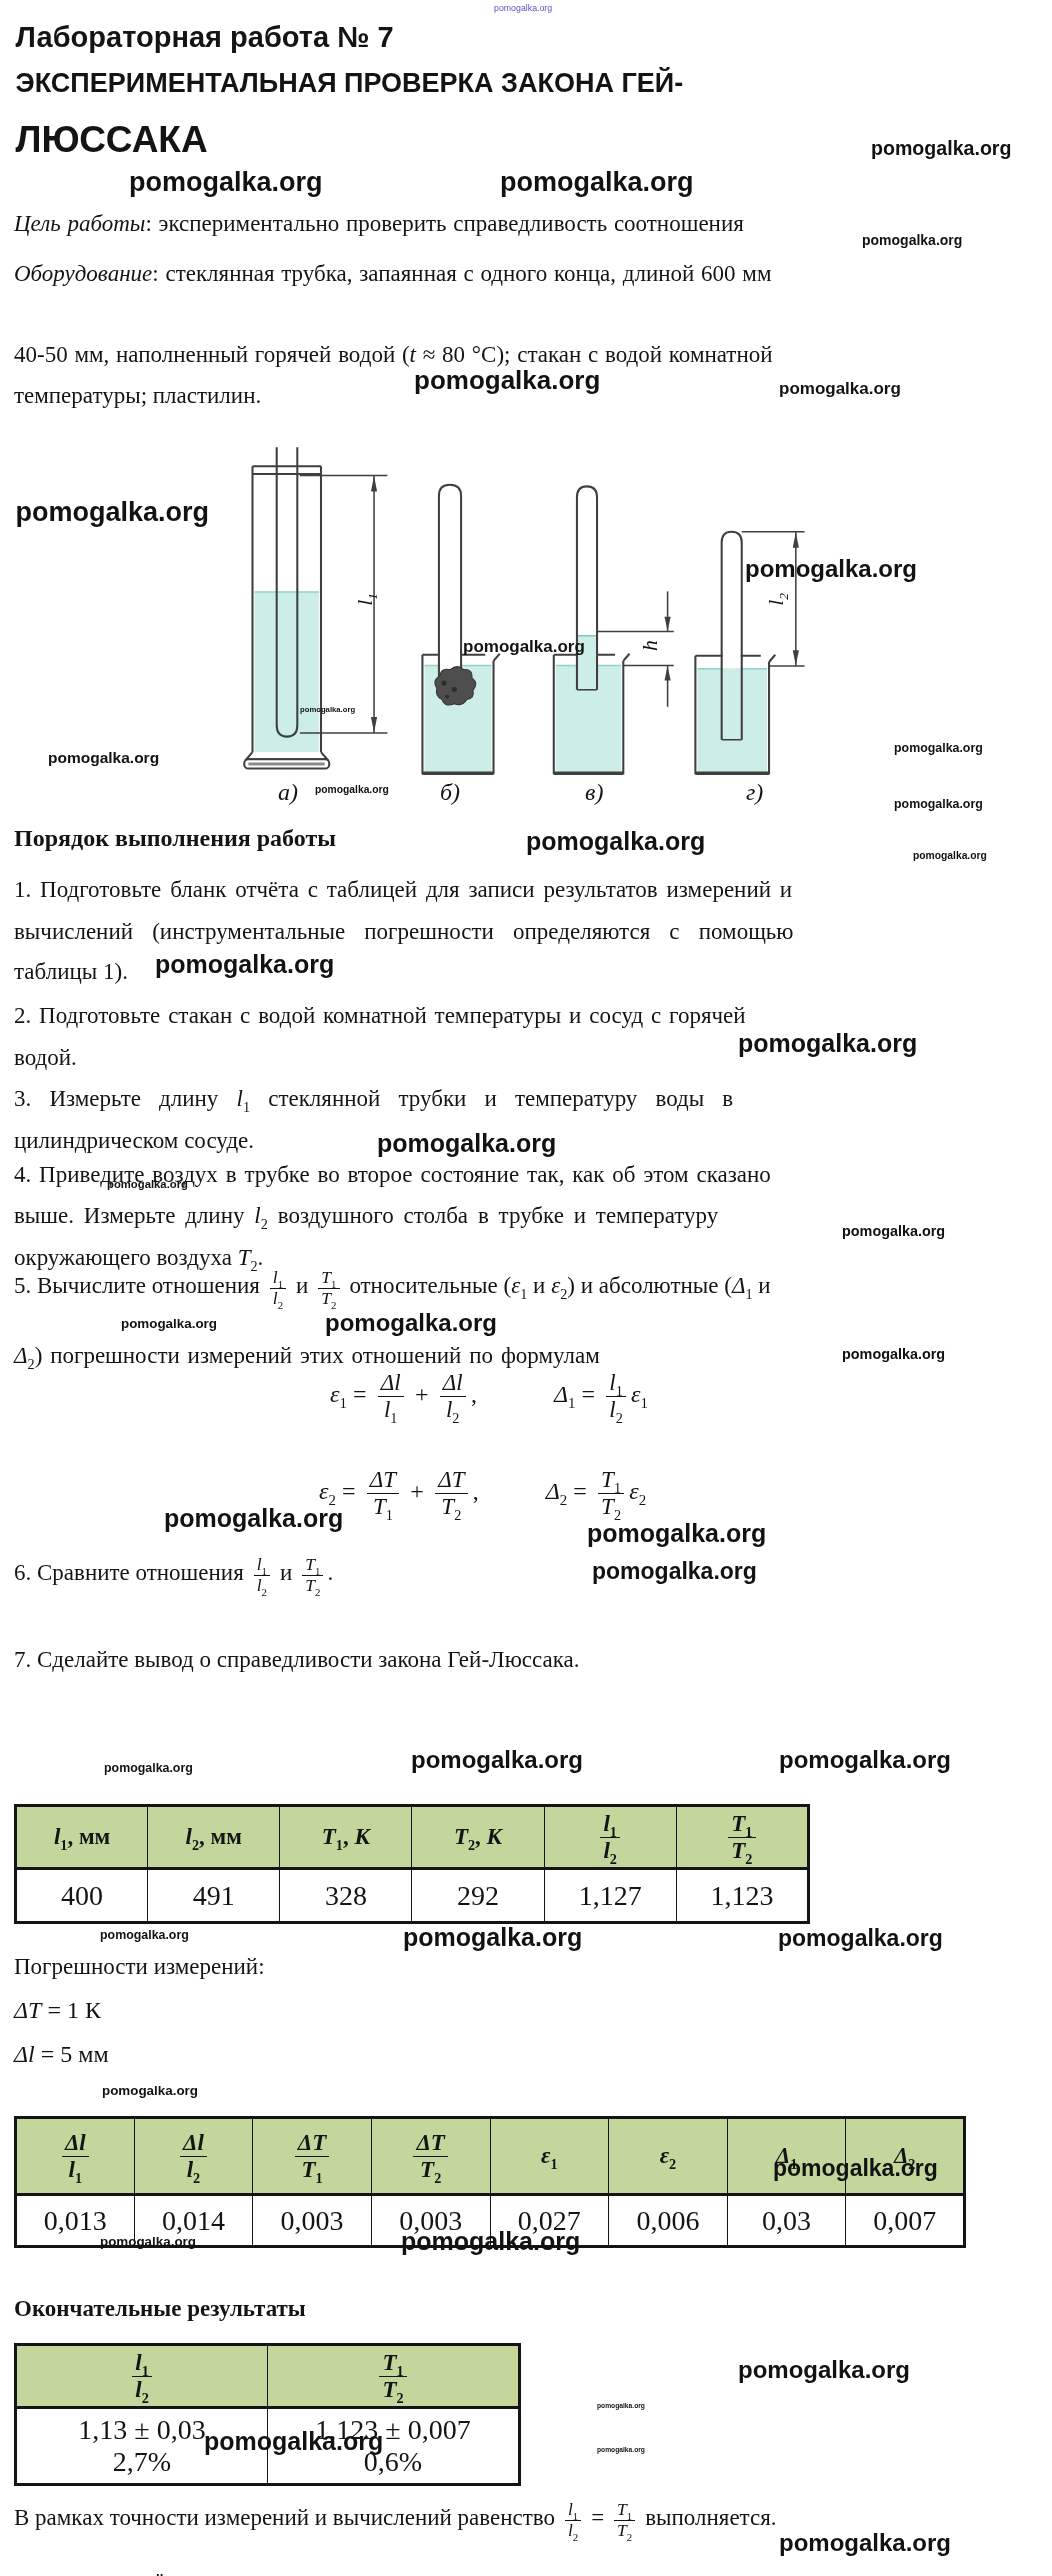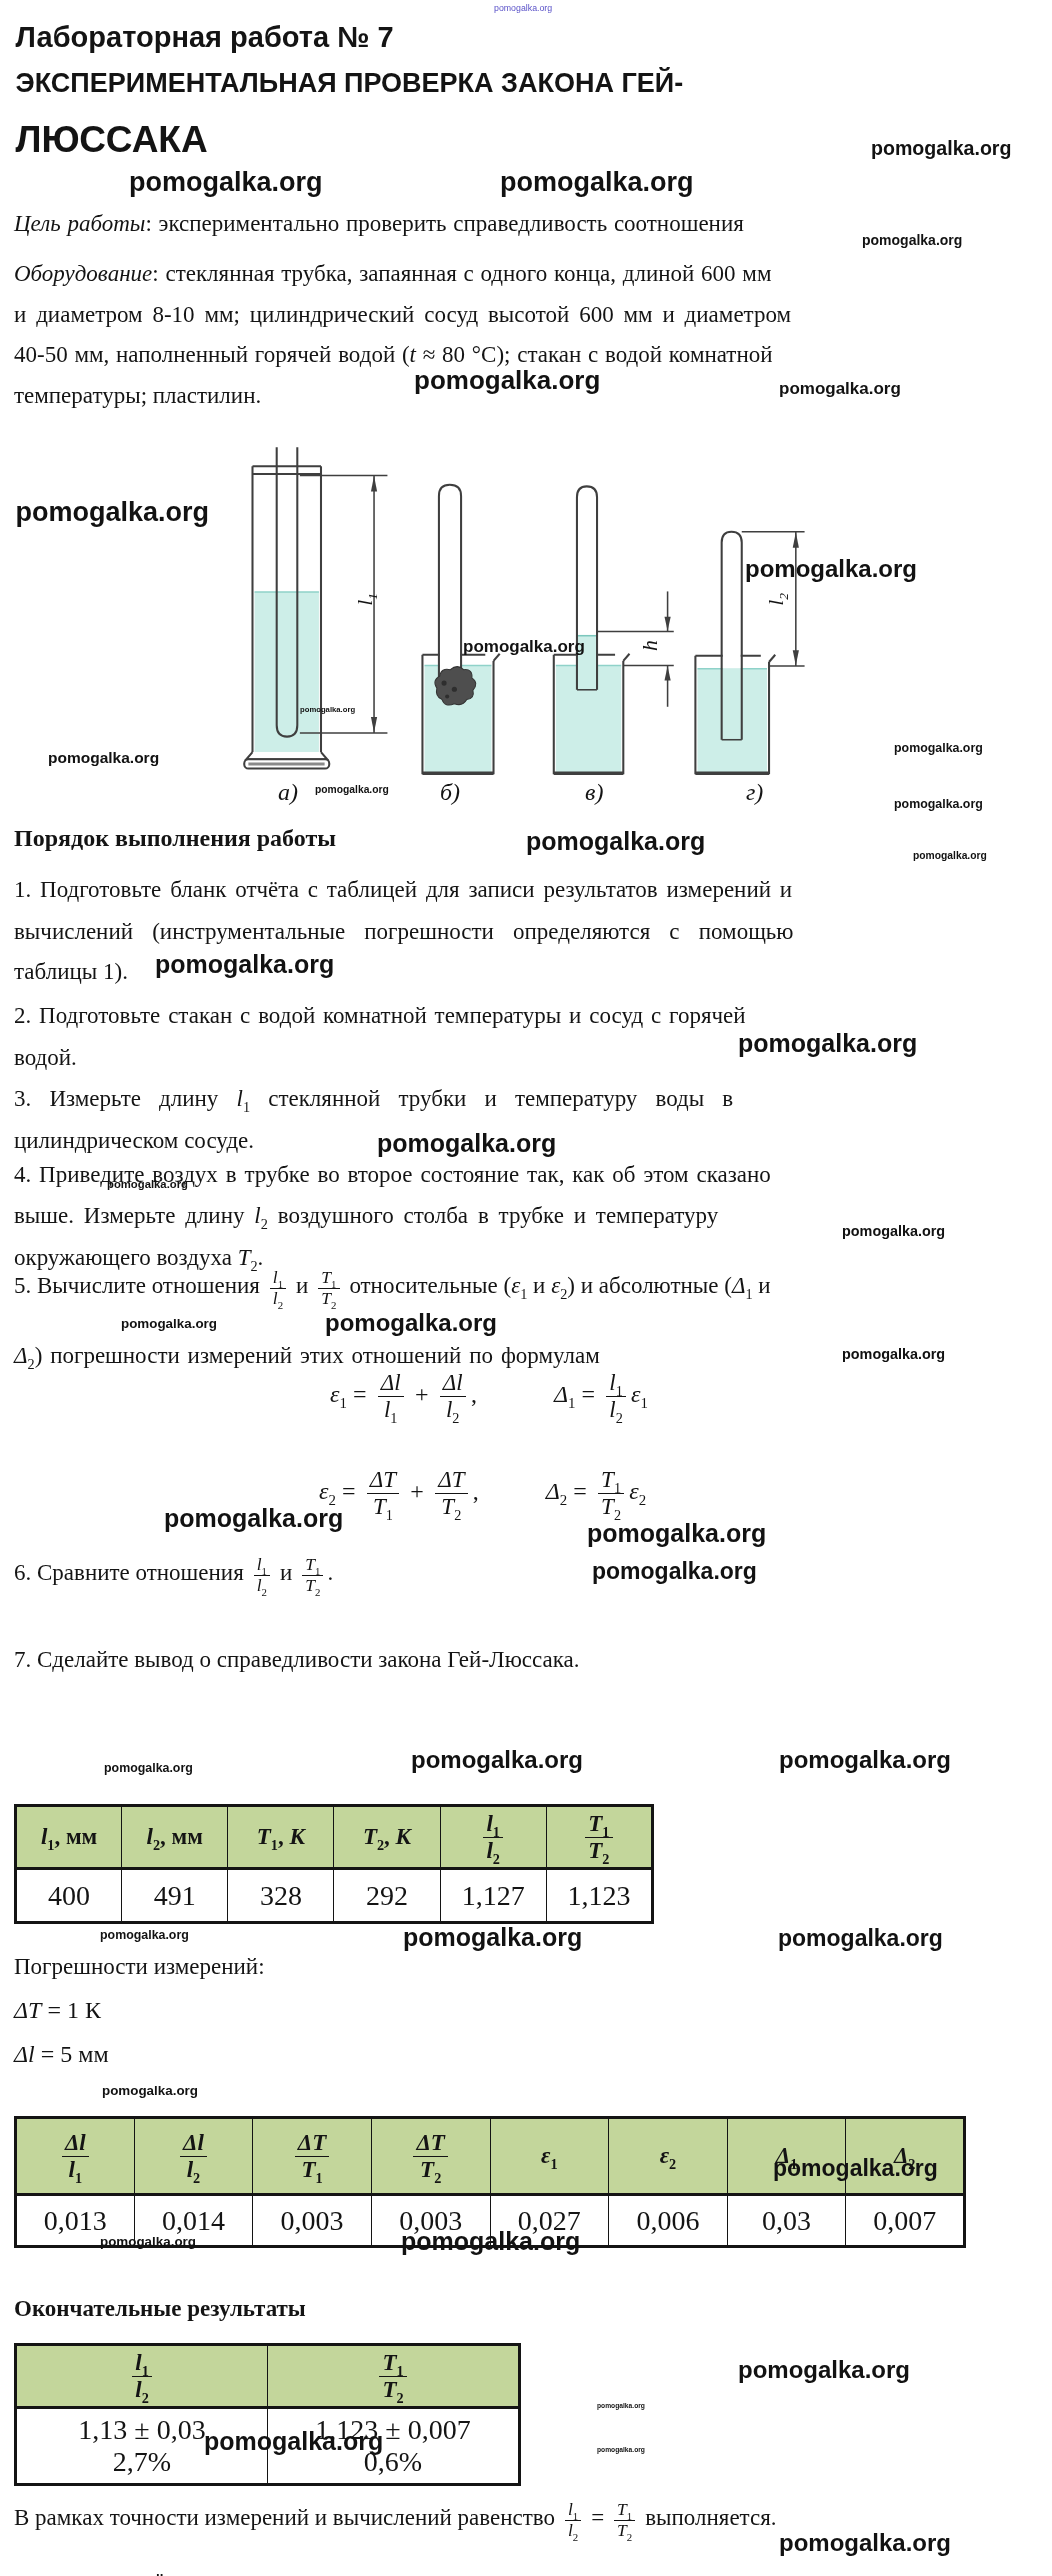--- a/index.html
+++ b/index.html
@@ -31,21 +31,20 @@
 <body>
 
 <div class="page">
 
   <div class="line sans bold" style="left:15.5px;top:18.5px;font-size:29px;">Лабораторная работа № 7</div>
   <div class="line sans bold" style="left:15.5px;top:66px;font-size:27px;">ЭКСПЕРИМЕНТАЛЬНАЯ ПРОВЕРКА ЗАКОНА ГЕЙ-</div>
   <div class="line sans bold" style="left:15.5px;top:116px;font-size:37px;">ЛЮССАКА</div>
 
   <div class="line" style="top:209px;word-spacing:1px;"><span style="font-style: italic;">Цель работы</span><span>: экспериментально проверить справедливость соотношения</span></div>
   <div class="line" style="top:259px;word-spacing:1px;"><span style="font-style: italic;">Оборудование</span><span>: стеклянная трубка, запаянная с одного конца, длиной 600 мм</span></div>
-  <div class="line" style="top:300px;word-spacing:4.1px;"><span>и диаметром 8-10 мм; цилиндрический сосуд высотой 600 мм и диаметром</span></div>
   <div class="line" style="top:340px;word-spacing:1px;"><span>40-50 мм, наполненный горячей водой (</span><span style="font-style: italic;">t</span><span> ≈  80 °С); стакан с водой комнатной</span></div>
   <div class="line" style="top:381px;"><span>температуры; пластилин.</span></div>
 
   <div class="figwrap">
     <svg width="618" height="371" viewBox="0 0 1200 720">
       <g stroke="#3f3f3f" stroke-width="4" fill="none">
 
         <rect x="104" y="289" width="125" height="311" fill="#cdeee8" stroke="none"></rect>
         <line x1="104" y1="289" x2="229" y2="289" stroke="#8fd2c9" stroke-width="3"></line>
         <line x1="100" y1="45" x2="100" y2="600"></line>
@@ -135,21 +134,21 @@
   <div class="line" style="top:1268px;"><span>5. Вычислите отношения </span><span class="frac"><span class="num"><span style="font-style: italic;">l</span><sub>1</sub></span><span class="den"><span style="font-style: italic;">l</span><sub>2</sub></span></span><span> и </span><span class="frac"><span class="num"><span style="font-style: italic;">T</span><sub>1</sub></span><span class="den"><span style="font-style: italic;">T</span><sub>2</sub></span></span><span> относительные (</span><span style="font-style: italic;">ε</span><sub>1</sub><span> и </span><span style="font-style: italic;">ε</span><sub>2</sub><span>) и абсолютные (</span><span style="font-style: italic;">Δ</span><sub>1</sub><span> и</span></div>
   <div class="line" style="top:1341px;word-spacing:2.1px;"><span style="font-style: italic;">Δ</span><sub>2</sub><span>) погрешности измерений этих отношений по формулам</span></div>
 
   <div class="formula" style="left:330px;top:1370px;"><span style="font-style: italic;">ε</span><sub>1</sub><span> = </span><span class="frac"><span class="num"><span style="font-style: italic;">Δl</span></span><span class="den"><span style="font-style: italic;">l</span><sub>1</sub></span></span><span> + </span><span class="frac"><span class="num"><span style="font-style: italic;">Δl</span></span><span class="den"><span style="font-style: italic;">l</span><sub>2</sub></span></span><span>,</span><span style="display: inline-block; width: 77px;"></span><span style="font-style: italic;">Δ</span><sub>1</sub><span> = </span><span class="frac"><span class="num"><span style="font-style: italic;">l</span><sub>1</sub></span><span class="den"><span style="font-style: italic;">l</span><sub>2</sub></span></span><span style="font-style: italic;">ε</span><sub>1</sub></div>
   <div class="formula" style="left:319px;top:1467px;"><span style="font-style: italic;">ε</span><sub>2</sub><span> = </span><span class="frac"><span class="num"><span style="font-style: italic;">ΔT</span></span><span class="den"><span style="font-style: italic;">T</span><sub>1</sub></span></span><span> + </span><span class="frac"><span class="num"><span style="font-style: italic;">ΔT</span></span><span class="den"><span style="font-style: italic;">T</span><sub>2</sub></span></span><span>,</span><span style="display: inline-block; width: 67px;"></span><span style="font-style: italic;">Δ</span><sub>2</sub><span> = </span><span class="frac"><span class="num"><span style="font-style: italic;">T</span><sub>1</sub></span><span class="den"><span style="font-style: italic;">T</span><sub>2</sub></span></span><span style="font-style: italic;">ε</span><sub>2</sub></div>
 
   <div class="line" style="top:1555px;"><span>6. Сравните отношения </span><span class="frac"><span class="num"><span style="font-style: italic;">l</span><sub>1</sub></span><span class="den"><span style="font-style: italic;">l</span><sub>2</sub></span></span><span> и </span><span class="frac"><span class="num"><span style="font-style: italic;">T</span><sub>1</sub></span><span class="den"><span style="font-style: italic;">T</span><sub>2</sub></span></span><span>.</span></div>
   <div class="line" style="top:1645px;"><span>7. Сделайте вывод о справедливости закона Гей-Люссака.</span></div>
 
 
-  <table class="tbl" style="left:14px;top:1804px;width:640px;">
+  <table class="tbl" style="left:14px;top:1804px;width:796px;">
     <thead>
       <tr>
         <th style="height:58px;"><span style="font-style: italic;">l</span><sub>1</sub><span>, мм</span></th>
         <th><span style="font-style: italic;">l</span><sub>2</sub><span>, мм</span></th>
         <th><span style="font-style: italic;">T</span><sub>1</sub><span>, </span><span style="font-style: italic;">К</span></th>
         <th><span style="font-style: italic;">T</span><sub>2</sub><span>, </span><span style="font-style: italic;">К</span></th>
         <th><span class="frac"><span class="num"><span style="font-style: italic;">l</span><sub>1</sub></span><span class="den"><span style="font-style: italic;">l</span><sub>2</sub></span></span></th>
         <th><span class="frac"><span class="num"><span style="font-style: italic;">T</span><sub>1</sub></span><span class="den"><span style="font-style: italic;">T</span><sub>2</sub></span></span></th>
       </tr>
     </thead>

